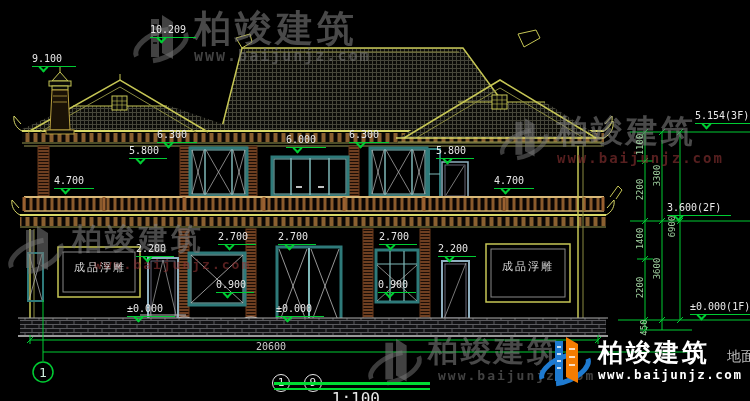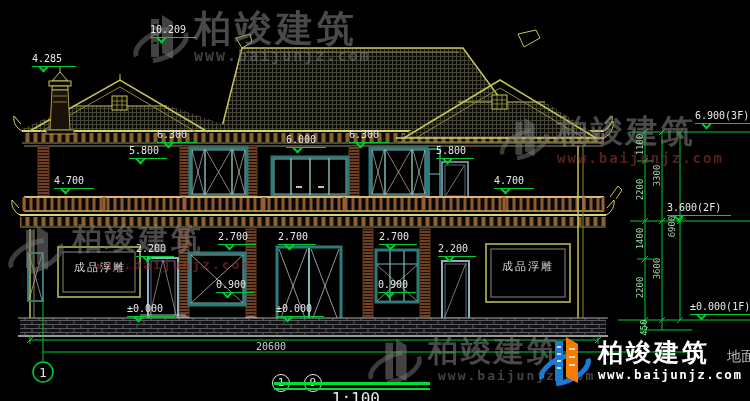--- a/index.html
+++ b/index.html
@@ -242,21 +242,21 @@
   </div>
   <div class="wm wm-brand" style="left:428px;top:331px;font-size:30px;letter-spacing:3px;">柏竣建筑</div>
   <div class="wm wm-url gray" style="left:438px;top:368px;font-size:13px;">www.baijunjz.com</div>
 
   <div class="elev" style="left:150px;top:24px;width:36px;text-align:center;">
     <span class="et">10.209</span>
       <span class="el"></span>
       <span class="ev"></span>
     </div>
   <div class="elev" style="left:32px;top:53px;width:34px;">
-    <span class="et">4.285</span>
+    <span class="et">9.100</span>
       <span class="el"></span>
       <span class="ev"></span>
     </div>
   <div class="elev" style="left:157px;top:129px;width:30px;">
     <span class="et">6.300</span>
       <span class="el"></span>
       <span class="ev"></span>
     </div>
   <div class="elev" style="left:349px;top:129px;width:30px;">
     <span class="et">6.300</span>
@@ -328,21 +328,21 @@
       <span class="el"></span>
       <span class="ev"></span>
     </div>
   <div class="elev" style="left:276px;top:303px;width:38px;">
     <span class="et">±0.000</span>
       <span class="el"></span>
       <span class="ev"></span>
     </div>
 
   <div class="elev" style="left:695px;top:110px;width:54px;">
-    <span class="et">6.900(3F)</span>
+    <span class="et">5.154(3F)</span>
       <span class="el"></span>
       <span class="ev"></span>
     </div>
   <div class="elev" style="left:667px;top:202px;width:54px;">
     <span class="et">3.600(2F)</span>
       <span class="el"></span>
       <span class="ev"></span>
     </div>
   <div class="elev" style="left:690px;top:301px;width:58px;">
     <span class="et">±0.000(1F)</span>

